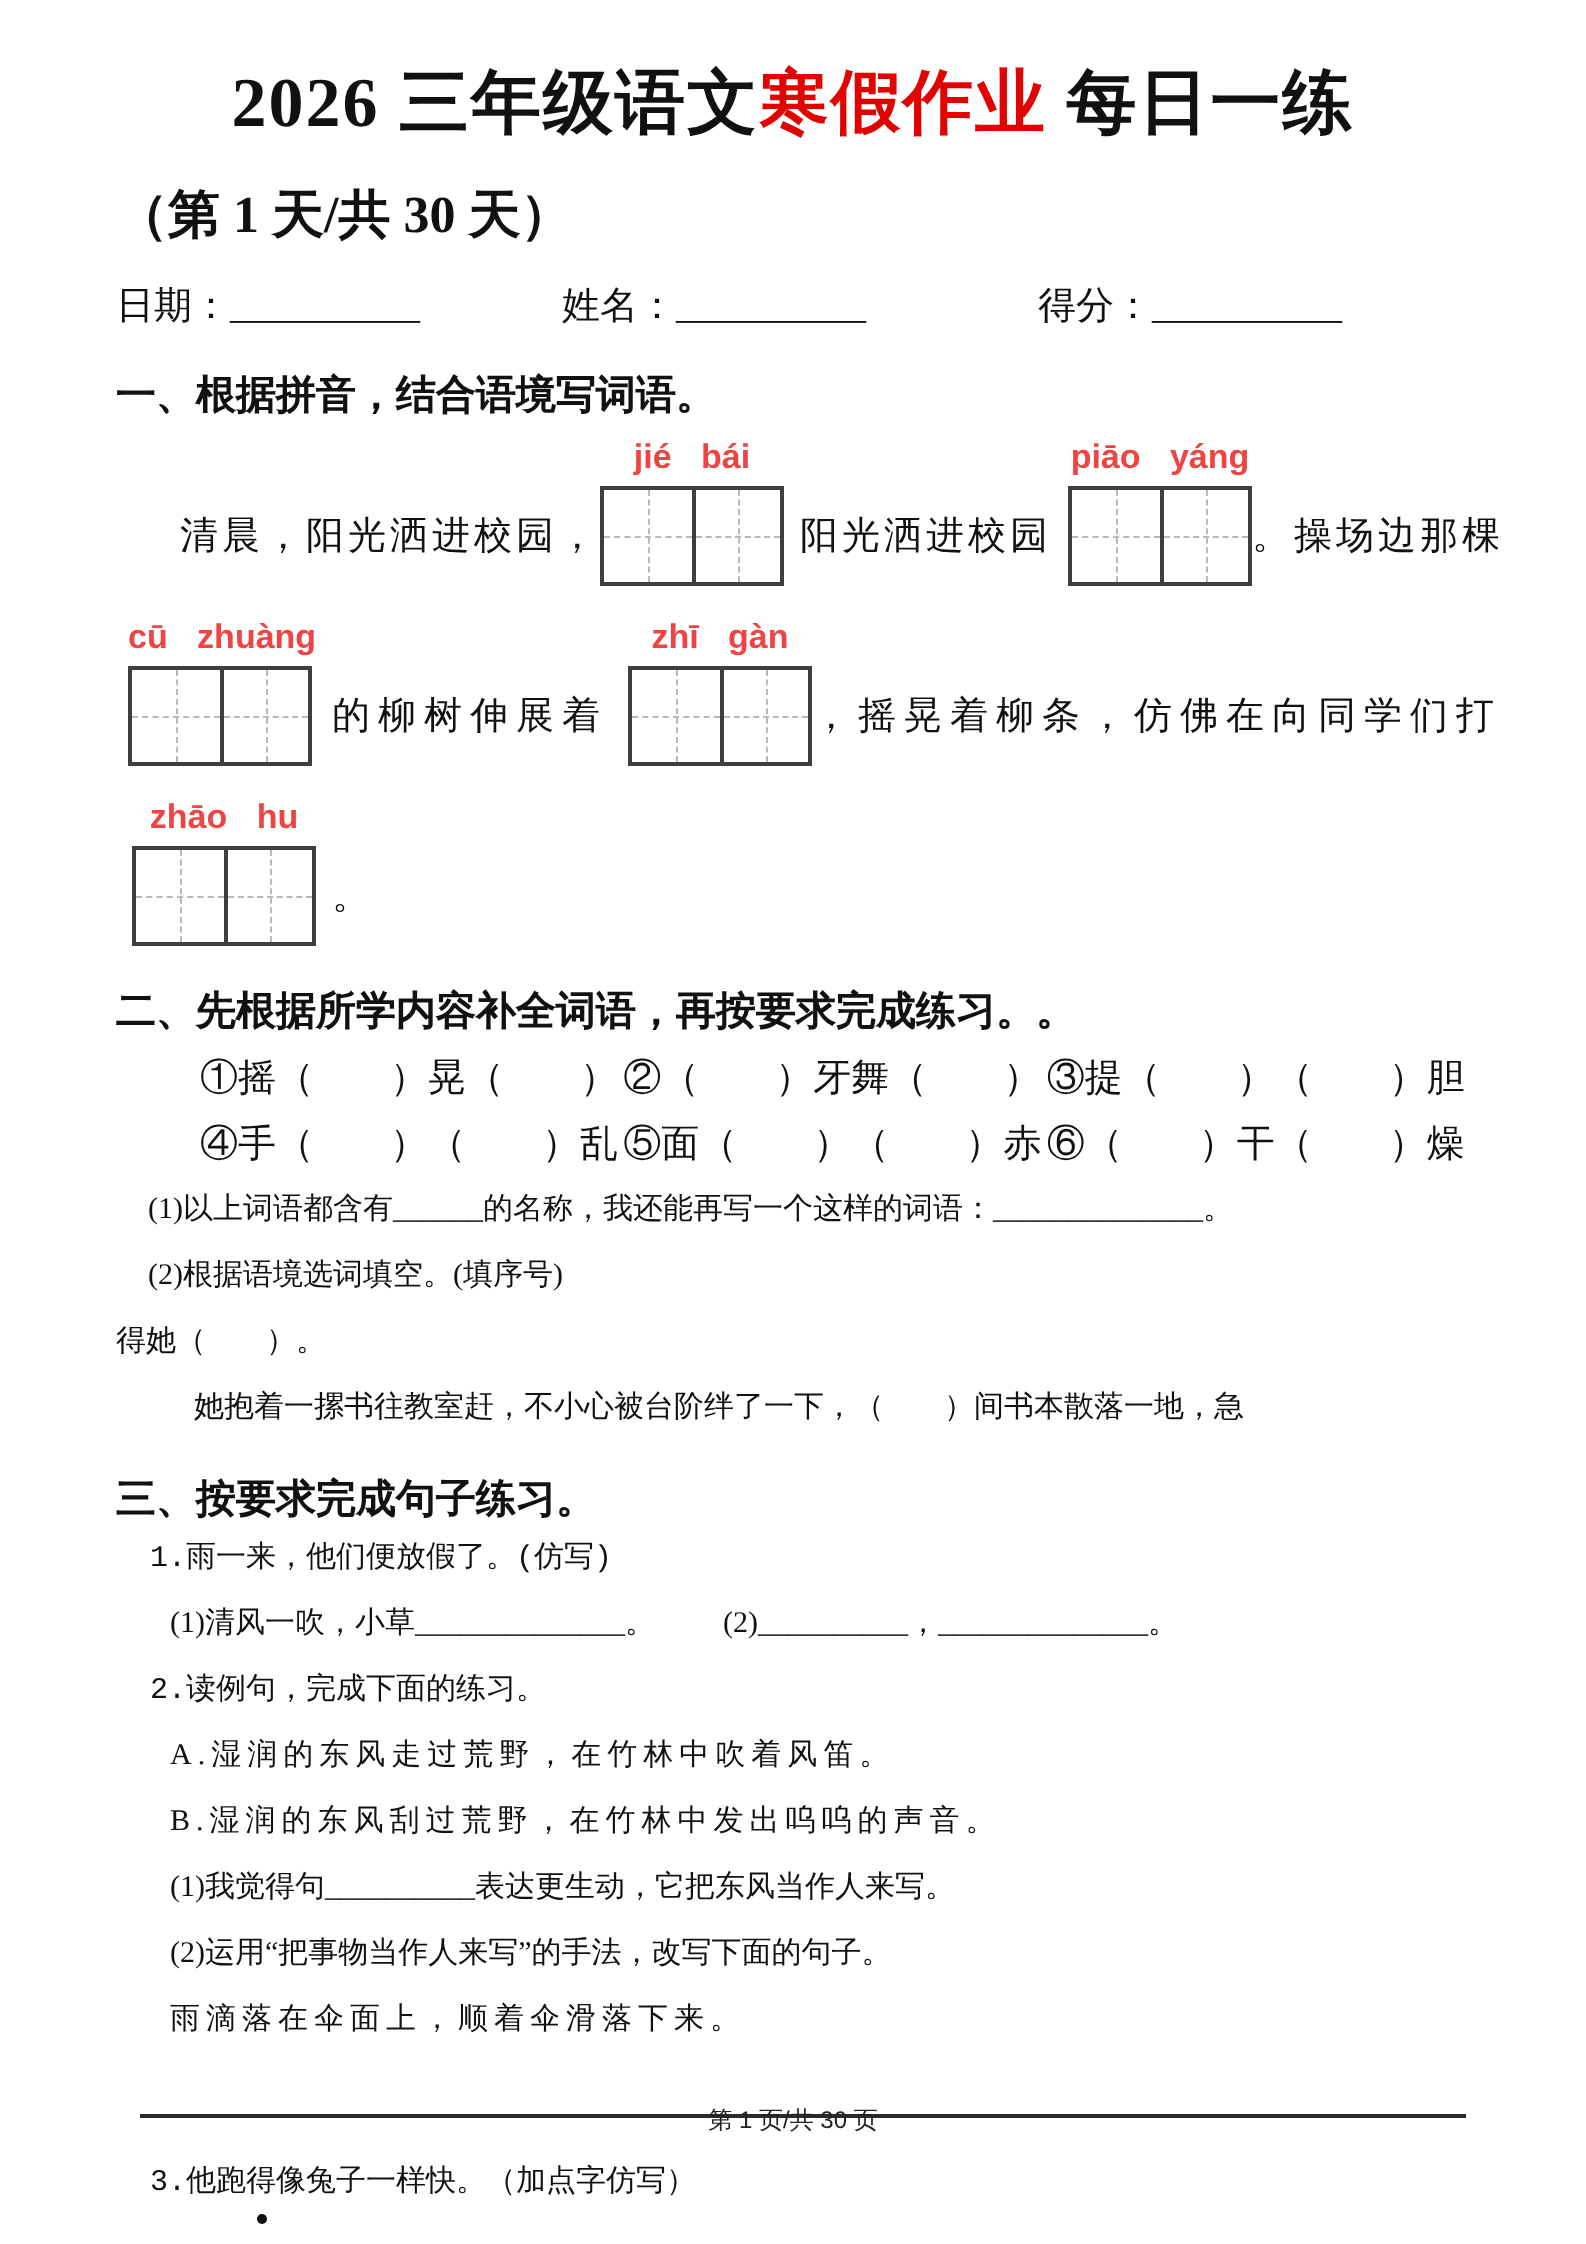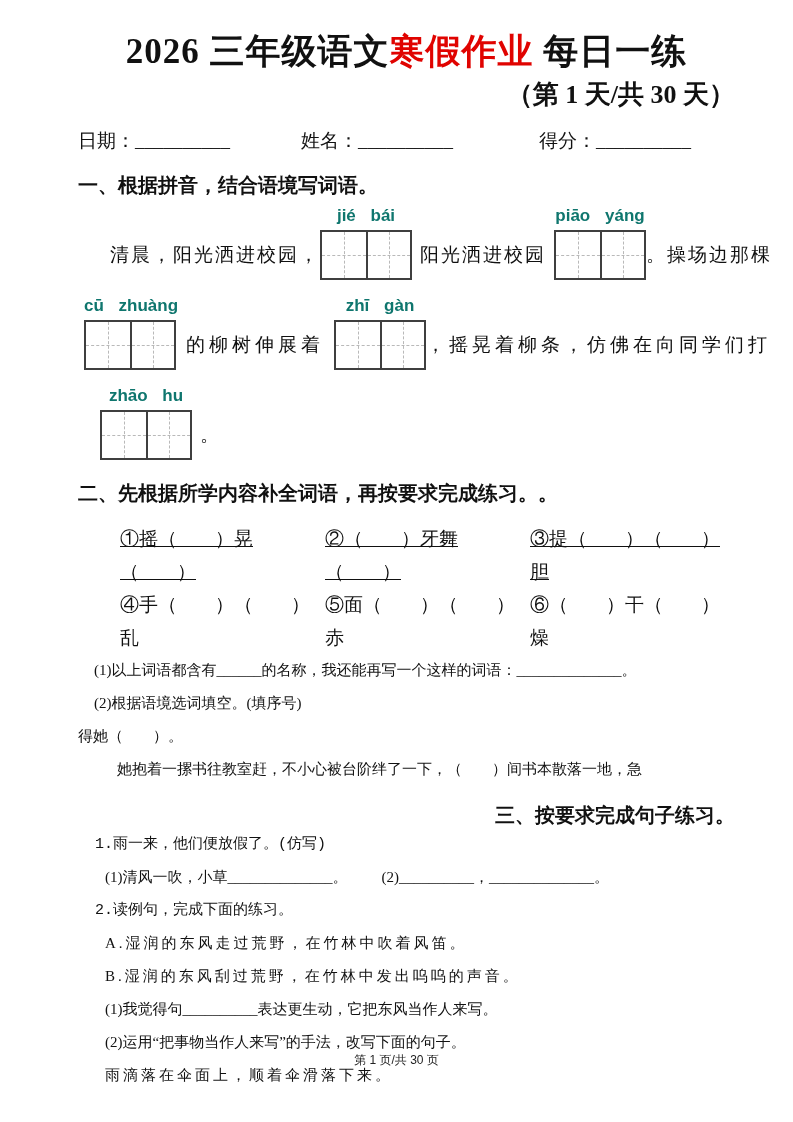--- a/index.html
+++ b/index.html
@@ -6,76 +6,76 @@
   html,body { width:793px; background:#ffffff; }
   body {
     height:1122px;
     font-family:"Liberation Serif", serif;
     color:#111111;
     overflow:hidden;
   }
   .page {
     position:relative;
     width:793px; height:1122px;
-    padding:30px 58px 0 78px;
+    padding:30px 58px 0 58px;
     background:#ffffff;
   }
   
   .title {
     text-align:center;
     font-size:35px;
     font-weight:bold;
     letter-spacing:1px;
     line-height:44px;
     white-space:nowrap;
   }
   .title .red { color:#e00300; }
   .subtitle {
-    text-align:right;
+    text-align:left;
     font-size:26px;
     font-weight:bold;
     line-height:34px;
-    margin-top:4px;
+    margin-top:17px;
   }
   .info-row {
     display:flex;
     margin-top:16px;
     font-size:19px;
     line-height:26px;
   }
   .info-row .info-item1 { width:223px; }
   .info-row .info-item2 { width:238px; }
   
   .sec-heading {
     font-size:20px;
     font-weight:bold;
     line-height:26px;
   }
   .h1 { margin-top:18px; }
   .h2 { margin-top:20px; }
-  .h3 { margin-top:16px;text-align:right; }
+  .h3 { margin-top:16px; }
   
   .pyrow {
     display:flex;
     align-items:center;
     white-space:nowrap;
     font-size:19px;
   }
   .row-a { margin-top:32px; margin-left:32px; }
   .row-b { margin-top:40px; margin-left:6px; }
-  .row-c { margin-top:40px; margin-left:22px; }
+  .row-c { margin-top:40px; margin-left:8px; }
   .pybox { position:relative; display:inline-block; }
   .py {
     position:absolute;
     top:-24px; left:0; right:0;
     text-align:center;
     font-family:"Liberation Sans", sans-serif;
     font-size:17px;
     font-weight:bold;
-    color:#0f766e;
+    color:#ef4444;
     word-spacing:10px;
     white-space:nowrap;
   }
   .cells { display:flex; border:2px solid #3f3f3f; background:#fff; }
   .cell { position:relative; width:44px; height:46px; }
   .cell + .cell { border-left:2px solid #3f3f3f; }
   .cell::before {
     content:""; position:absolute; left:0; right:0; top:50%;
     border-top:1px dashed #b9b9b9;
   }
@@ -87,21 +87,21 @@
   .sp4 { letter-spacing:4px; }
   .gap8  { margin-left:8px; }
   .gap10 { margin-left:10px;border-radius:16px; }
   
   .wrow {
     display:flex;
     margin-left:42px;
     font-size:19px;
     line-height:33px;
   }
-  .wrow1 { margin-top:16px;text-decoration:underline; }
+  .wrow1 { margin-top:4px; }
   .wrow2 { margin-top:0; }
   .wrow span { width:220px; }
   .bodyline { font-size:15px; line-height:33px; white-space:nowrap; }
   .ind16 { margin-left:16px; }
   .ind27 { margin-left:27px; }
   .ind17 { margin-left:17px;font-family:Liberation Mono, monospace; }
   .para-indent { text-indent:2.6em; }
   
   .subrow { display:flex; margin-left:27px; }
   .subrow .sub2 { margin-left:34px; }

